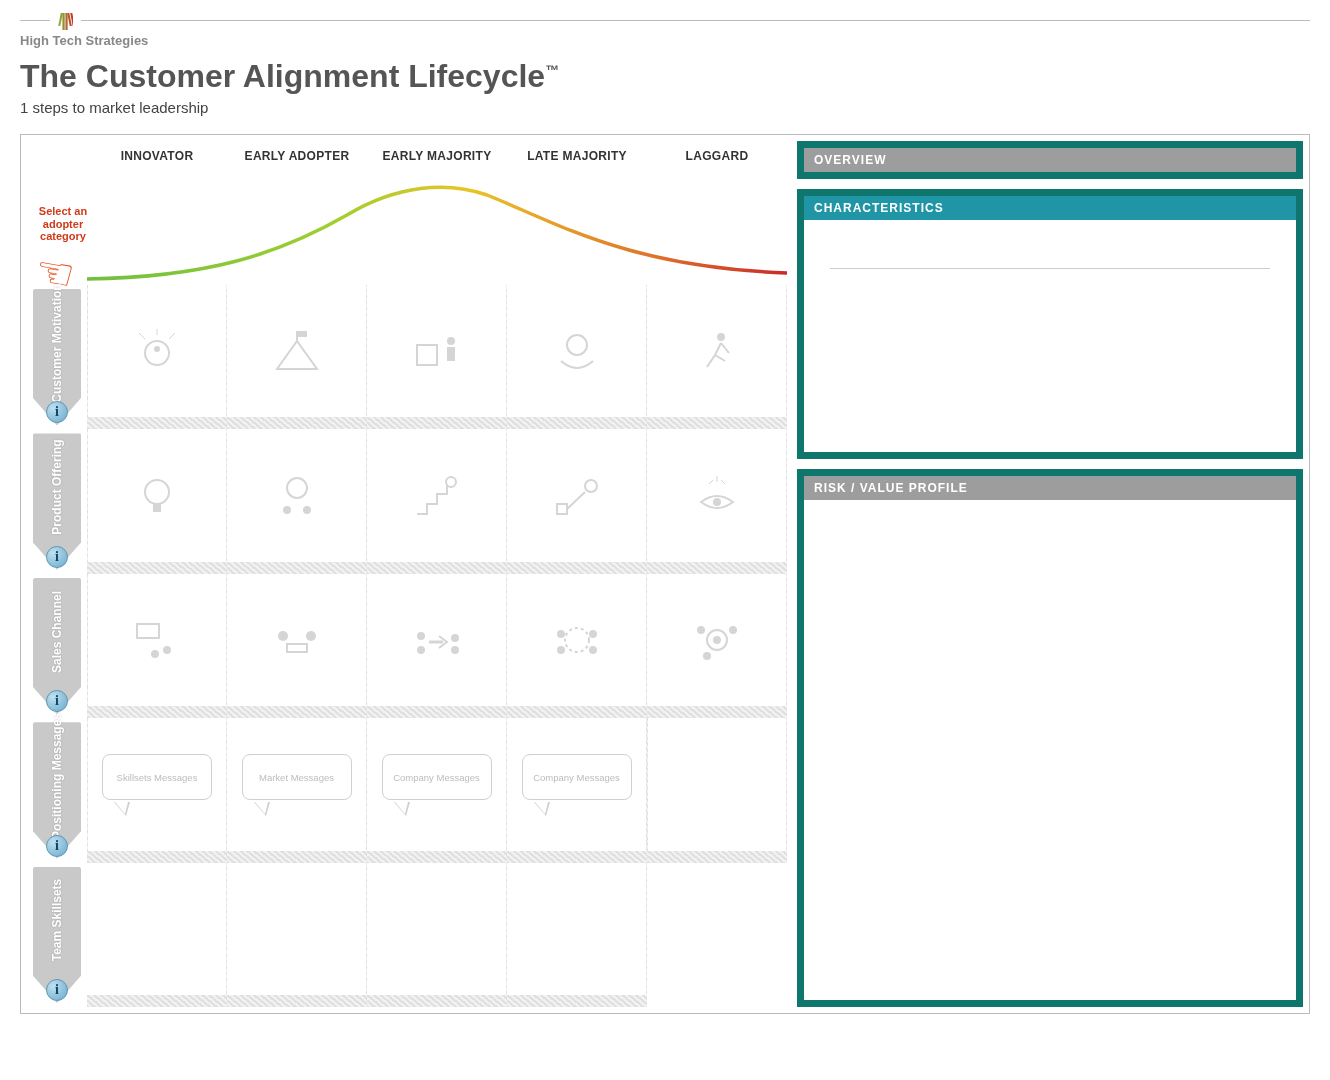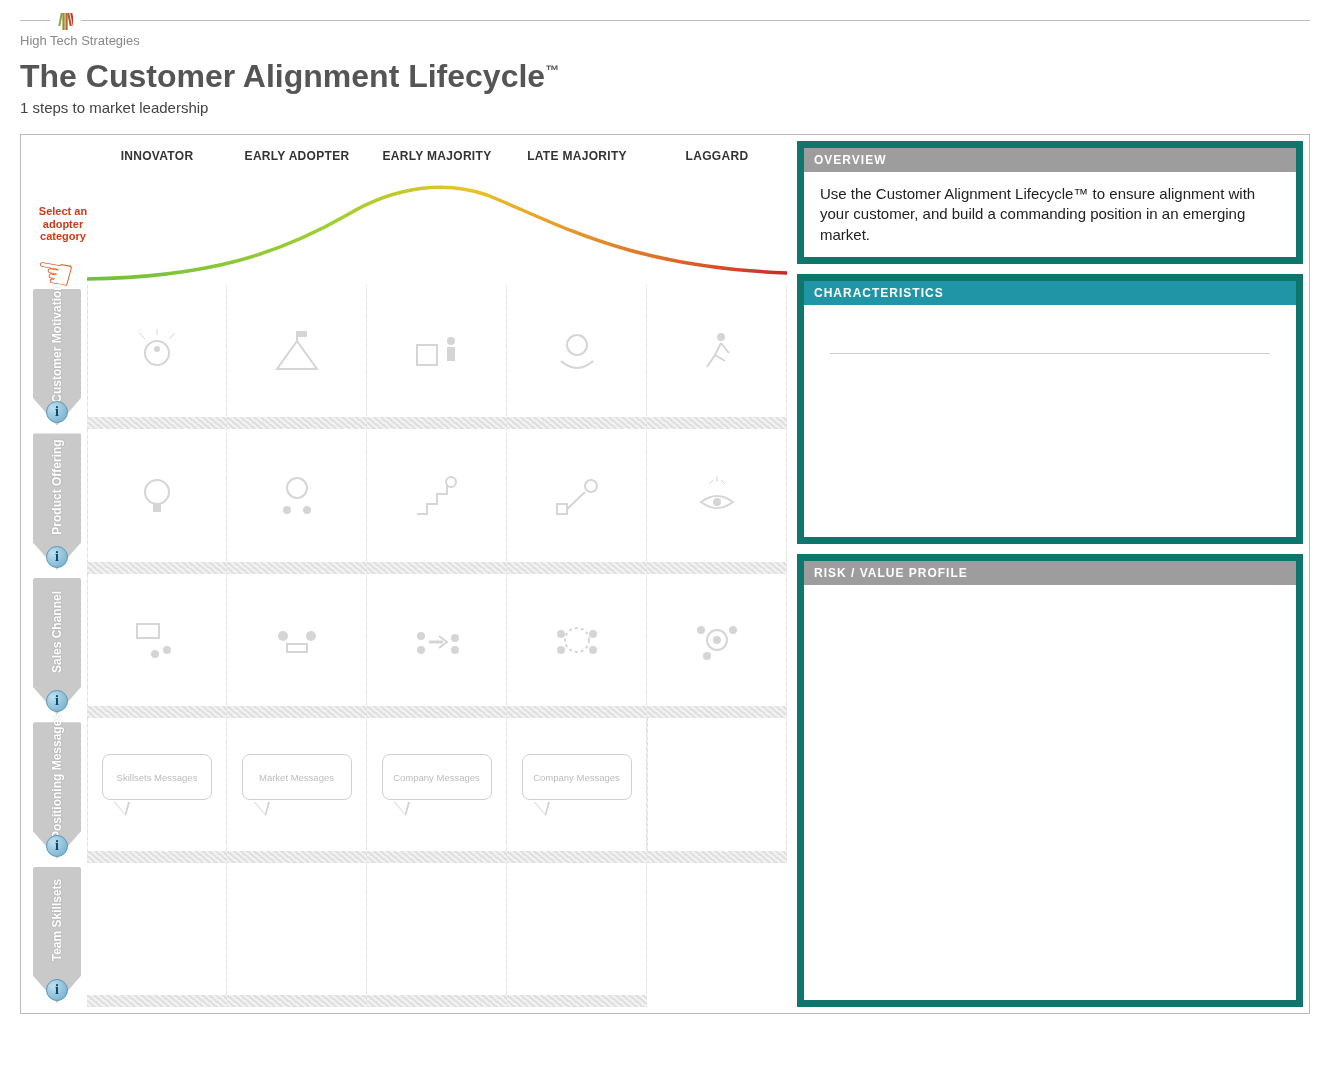--- a/index.html
+++ b/index.html
@@ -8,21 +8,21 @@
     background: #fff;
     width: 1330px;
     height: 1080px;
     padding: 10px 20px;
     color: #333;
   }
   .brand-row { display: flex; align-items: flex-end; gap: 8px; margin-bottom: 2px; }
   .brand-line { height: 1px; background: #bbb; flex: 0 0 30px; margin-bottom: 10px; }
   .brand-line.long { flex: 1; }
   .brand-logo { font-size: 18px; letter-spacing: -2px; background: linear-gradient(90deg,#7fbf3f,#d03020); -webkit-background-clip: text; background-clip: text; -webkit-text-fill-color: transparent; font-weight: bold; }
-  .brand-name { font-size: 13px; color: #888; font-weight: 400; }
+  .brand-name { font-size: 13px; color: #888; font-weight: 700; }
   h1.title { font-size: 32px; font-weight: 700; color: #555; margin-top: 10px; }
   h1.title sup { font-size: 14px; vertical-align: super; }
   .subtitle { font-size: 15px; color: #444; margin-top: 4px; margin-bottom: 18px; }
 
   .frame { border: 1px solid #bbb; padding: 6px; display: flex; gap: 10px; height: 880px; }
   .left { flex: 0 0 760px; display: flex; flex-direction: column; }
   .right { flex: 1; display: flex; flex-direction: column; gap: 10px; }
 
   
   .col-heads { display: grid; grid-template-columns: 60px repeat(5, 1fr); gap: 0; }
@@ -355,21 +355,20 @@
         </div>
       <div class="cell">
           <div class="icon-ph"></div>
         </div>
     </div>
   </div>
 
   <div class="right">
     <div class="panel overview">
       <div class="panel-head">OVERVIEW</div>
-      <div class="panel-body">Use the Customer Alignment Lifecycle™ to ensure alignment with your customer, and build a commanding position in an emerging market.</div>
     </div>
     <div class="panel characteristics">
       <div class="panel-head">CHARACTERISTICS</div>
       <div class="panel-body">
           <hr>
         </div>
     </div>
     <div class="panel risk">
       <div class="panel-head">RISK / VALUE PROFILE</div>
       <div class="panel-body"></div>

